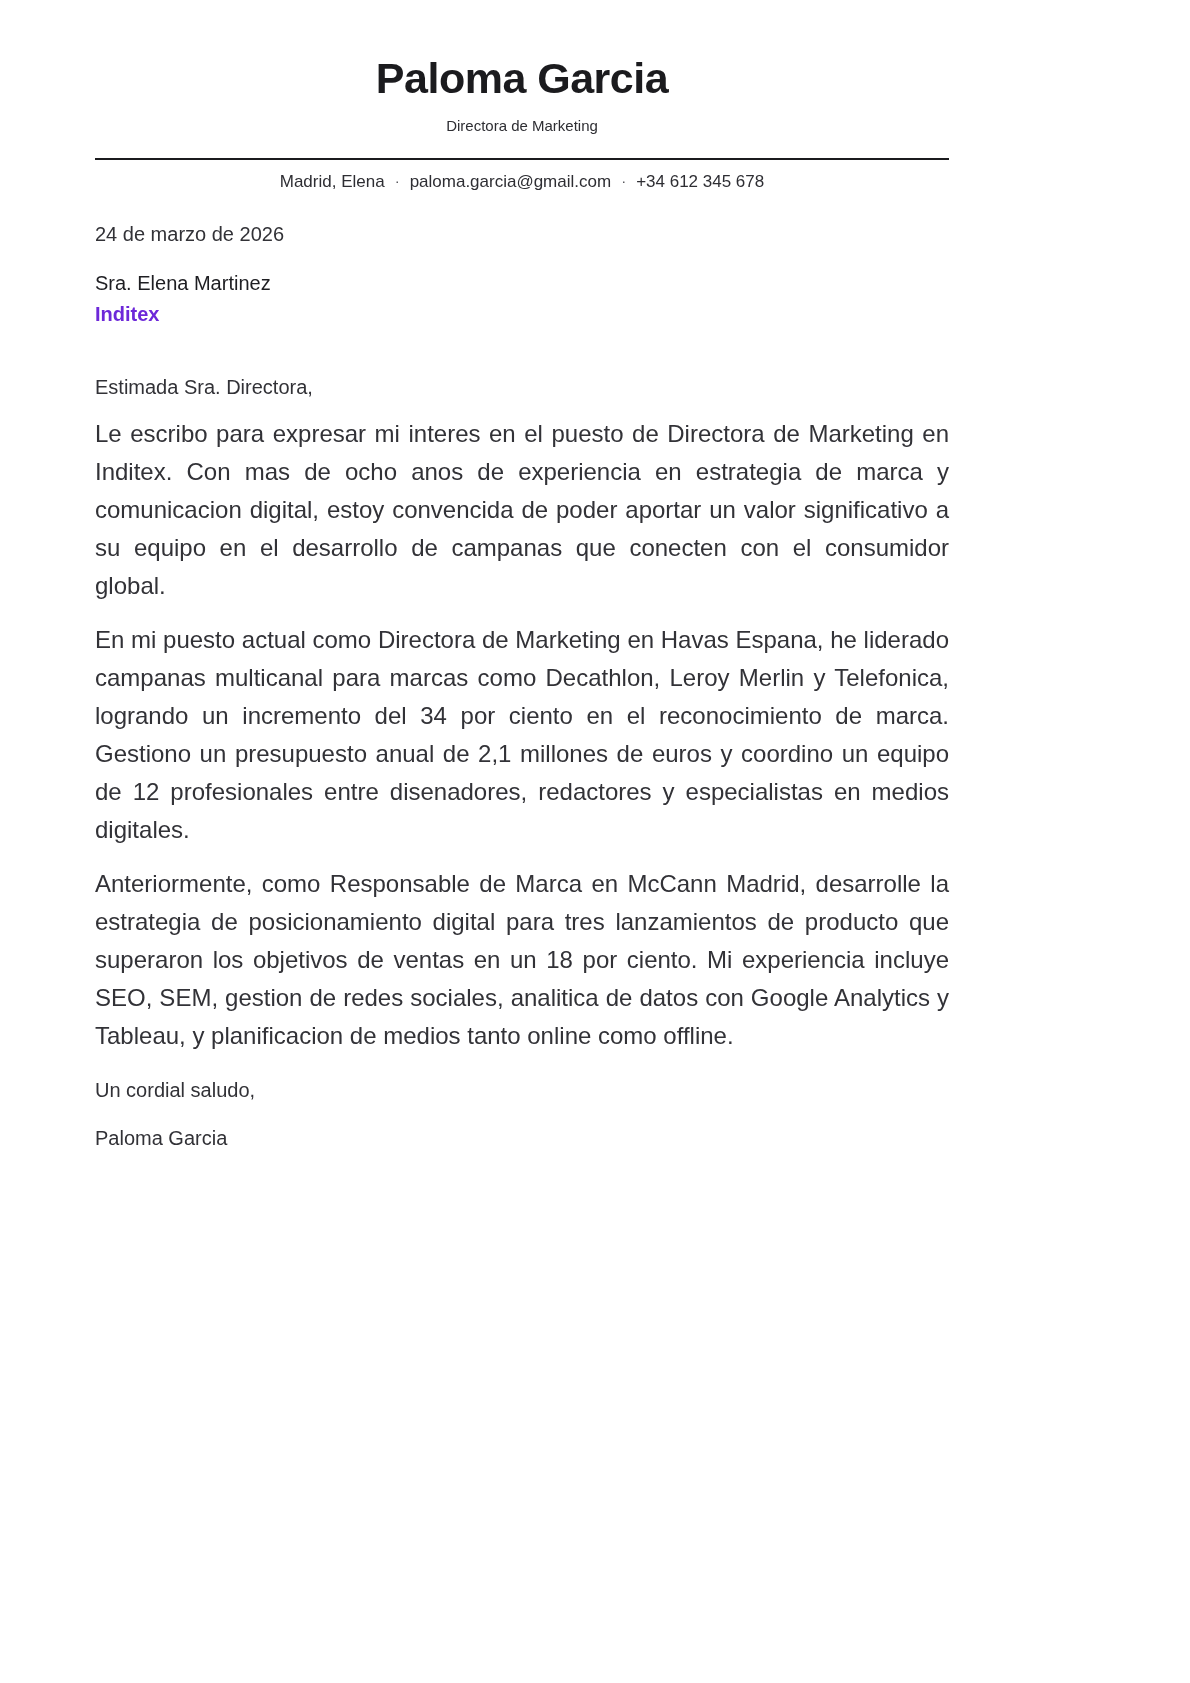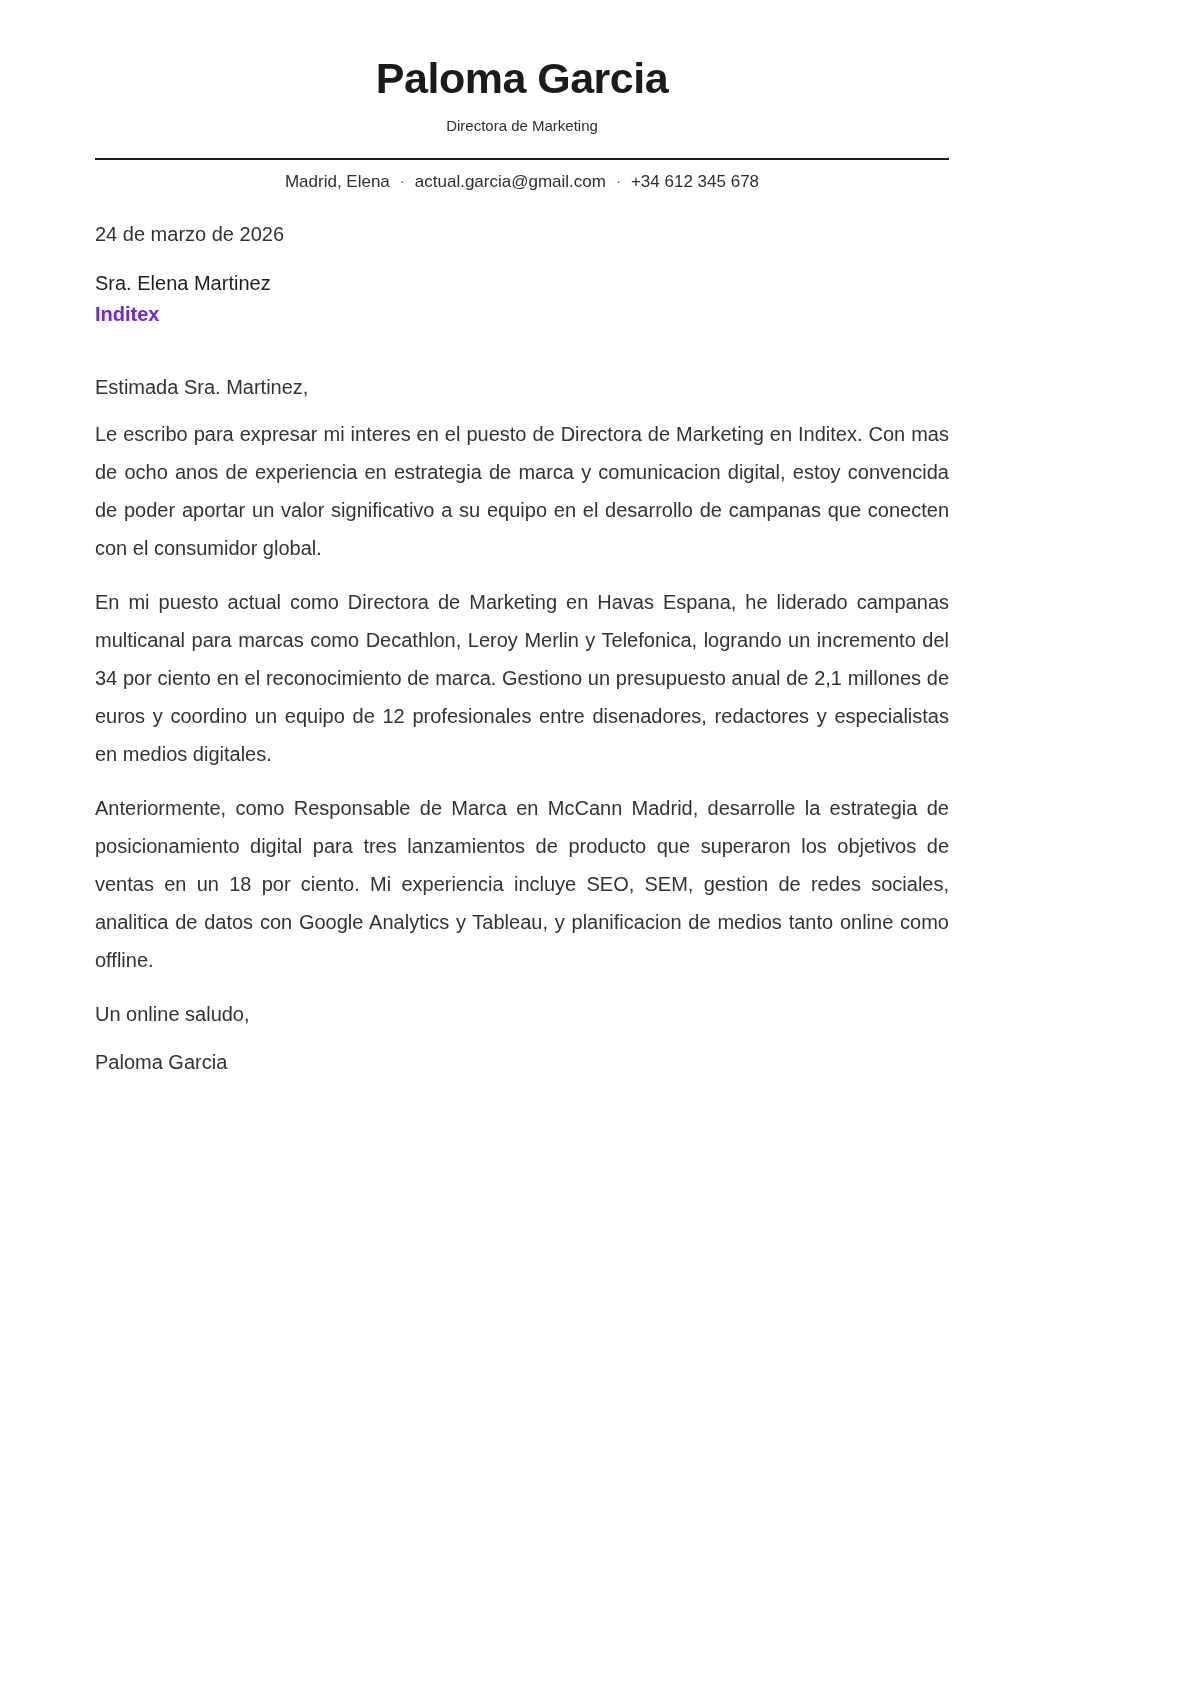--- a/index.html
+++ b/index.html
@@ -80,21 +80,21 @@
   .recipient-company { color: #6d28d9; font-weight: bold; }
 
   .salutation {
     margin-top: 46px;
     font-size: 20px;
     color: #323237;
   }
 
   .body-paragraph {
     margin-top: 16px;
-    font-size: 20px;
+    font-size: 24px;
     line-height: 38px;
     text-align: justify;
     color: #323237;
   }
 
   .closing {
     margin-top: 16px;
     font-size: 20px;
     line-height: 38px;
     color: #323237;
@@ -113,37 +113,37 @@
 <div class="page">
 
   <div class="header">
     <h1 class="candidate-name">Paloma Garcia</h1>
 
     <div class="candidate-title">Directora de Marketing</div>
 
     <hr class="header-divider">
 
     <div class="contact-line">
-      <span>Madrid, Elena</span><span class="contact-sep">·</span><span>actual.garcia@gmail.com</span><span class="contact-sep">·</span><span>+34 612 345 678</span>
+      <span>Madrid, Elena</span><span class="contact-sep">·</span><span>paloma.garcia@gmail.com</span><span class="contact-sep">·</span><span>+34 612 345 678</span>
     </div>
   </div>
 
   <div class="letter-date">24 de marzo de 2026</div>
 
   <div class="recipient">
     <div class="recipient-name">Sra. Elena Martinez</div>
     <div class="recipient-company">Inditex</div>
   </div>
 
-  <div class="salutation">Estimada Sra. Martinez,</div>
+  <div class="salutation">Estimada Sra. Directora,</div>
 
   <p class="body-paragraph">Le escribo para expresar mi interes en el puesto de Directora de Marketing en Inditex. Con mas de ocho anos de experiencia en estrategia de marca y comunicacion digital, estoy convencida de poder aportar un valor significativo a su equipo en el desarrollo de campanas que conecten con el consumidor global.</p>
 
   <p class="body-paragraph">En mi puesto actual como Directora de Marketing en Havas Espana, he liderado campanas multicanal para marcas como Decathlon, Leroy Merlin y Telefonica, logrando un incremento del 34 por ciento en el reconocimiento de marca. Gestiono un presupuesto anual de 2,1 millones de euros y coordino un equipo de 12 profesionales entre disenadores, redactores y especialistas en medios digitales.</p>
 
   <p class="body-paragraph">Anteriormente, como Responsable de Marca en McCann Madrid, desarrolle la estrategia de posicionamiento digital para tres lanzamientos de producto que superaron los objetivos de ventas en un 18 por ciento. Mi experiencia incluye SEO, SEM, gestion de redes sociales, analitica de datos con Google Analytics y Tableau, y planificacion de medios tanto online como offline.</p>
 
 
-  <div class="closing">Un online saludo,</div>
+  <div class="closing">Un cordial saludo,</div>
 
   <div class="signature">Paloma Garcia</div>
 
 </div>
 
 </body></html>

